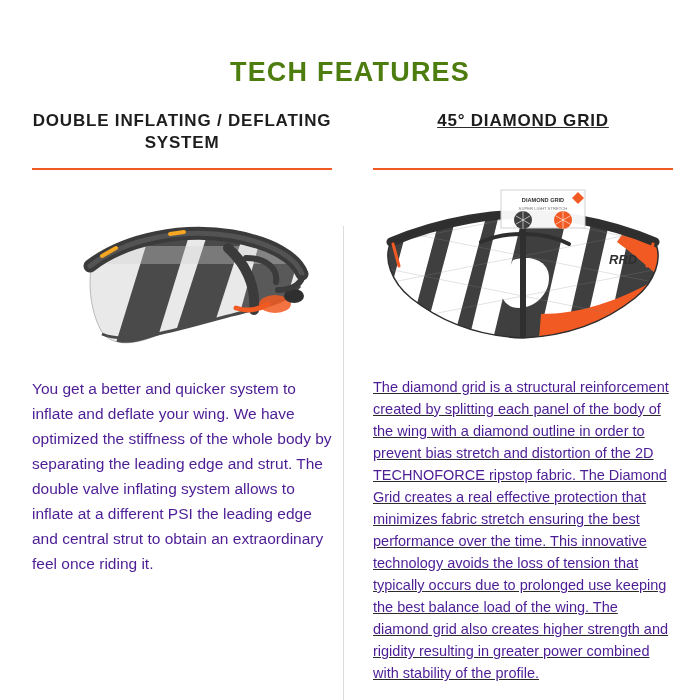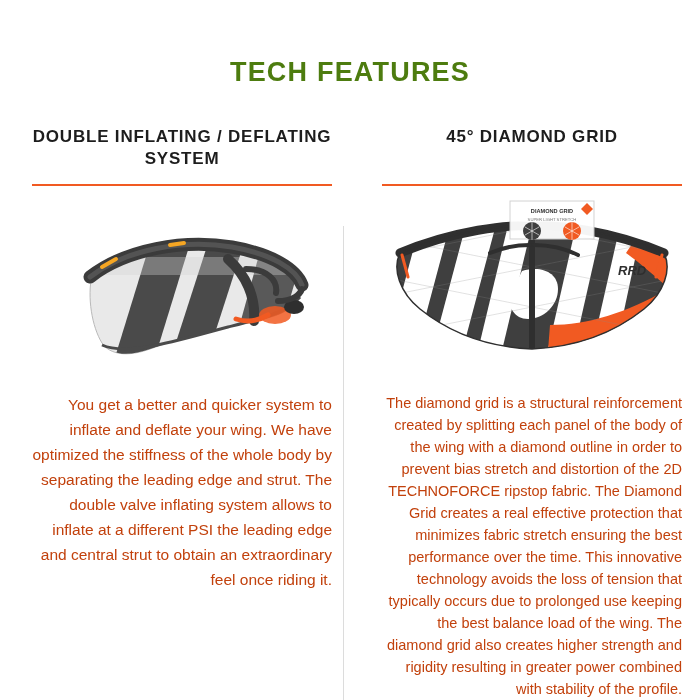--- a/index.html
+++ b/index.html
@@ -25,32 +25,33 @@
     text-align: center;
     font-size: 27px;
     font-weight: bold;
     letter-spacing: 1.2px;
     color: #4d7c0f;
     margin: 58px 0 0 0;
     line-height: 1.1;
   }
   .columns {
     display: flex;
-    margin-top: 38px;
-    gap: 16px;
+    margin-top: 22px;
+    gap: 7px;
   }
   .col {
     width: 50%;
     box-sizing: border-box;
   }
   .col.left {
     padding-right: 16px;
   }
   .col.right {
     padding-left: 18px;
+    text-decoration: underline;
   }
   .col-title {
     text-align: center;
     font-size: 17px;
     font-weight: bold;
     letter-spacing: 0.8px;
     color: #1d1d1d;
     line-height: 1.3;
     min-height: 46px;
     margin: 0 0 12px 0;
@@ -58,30 +59,30 @@
   .rule {
     height: 2px;
     background: #f15a22;
     width: 100%;
     margin: 0 0 6px 0;
   }
   .figure {
     height: 190px;
     position: relative;
     display: flex;
-    align-items: center;
+    align-items: flex-end;
     justify-content: center;
     margin-bottom: 10px;
   }
   .body-text {
     font-size: 14.5px;
     line-height: 1.52;
-    color: #c2410c;
+    color: #4c1d95;
     margin: 0;
-    text-align: right;
+    text-align: left;
   }
   .col.left .body-text {
     font-size: 15.5px;
     line-height: 1.62;
   }
   .divider {
     position: absolute;
     left: 343px;
     top: 168px;
     width: 1px;

